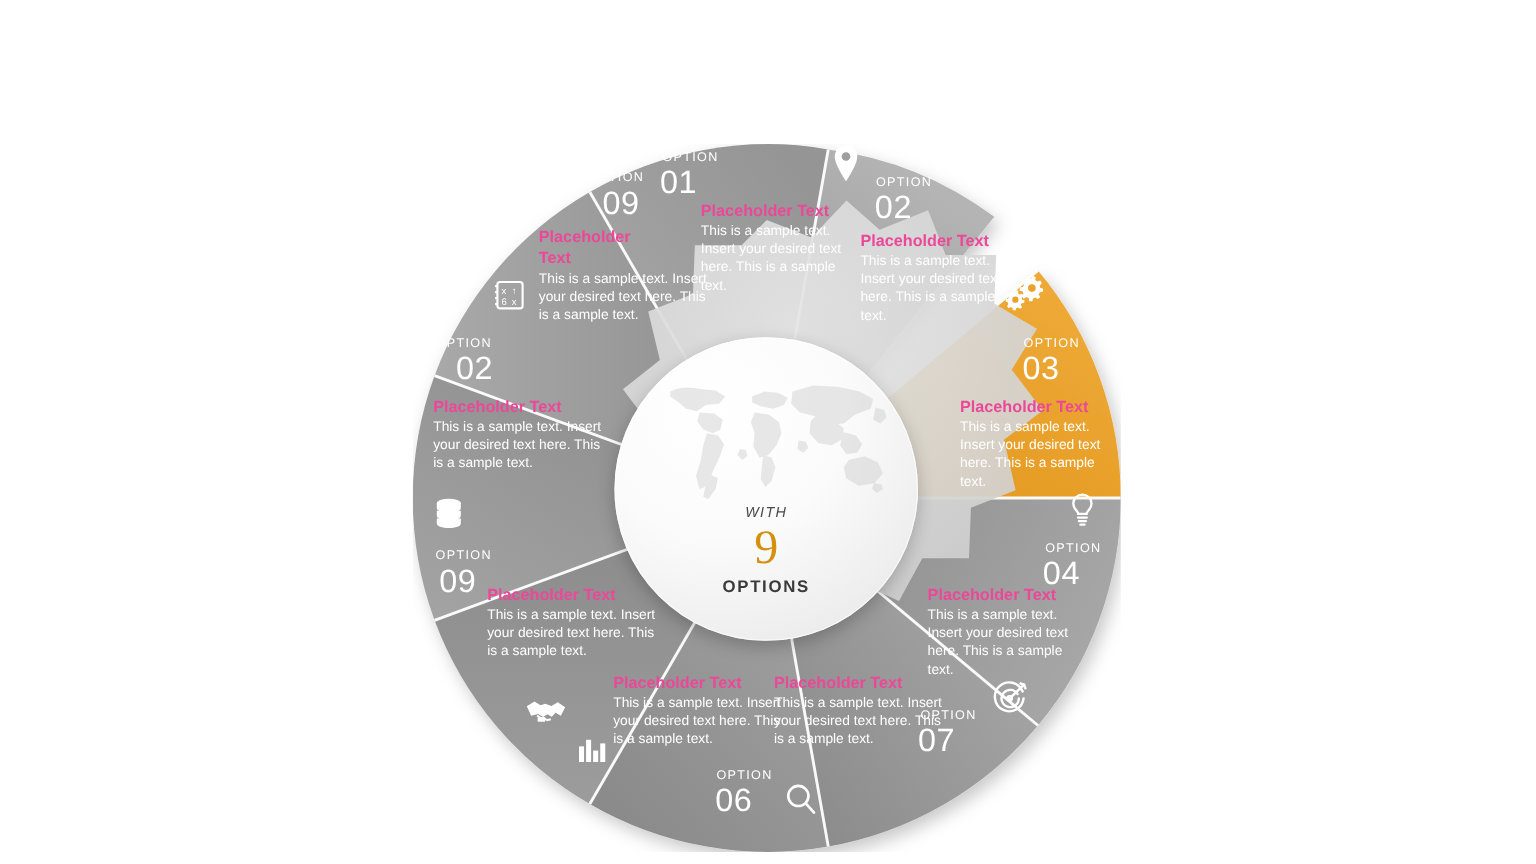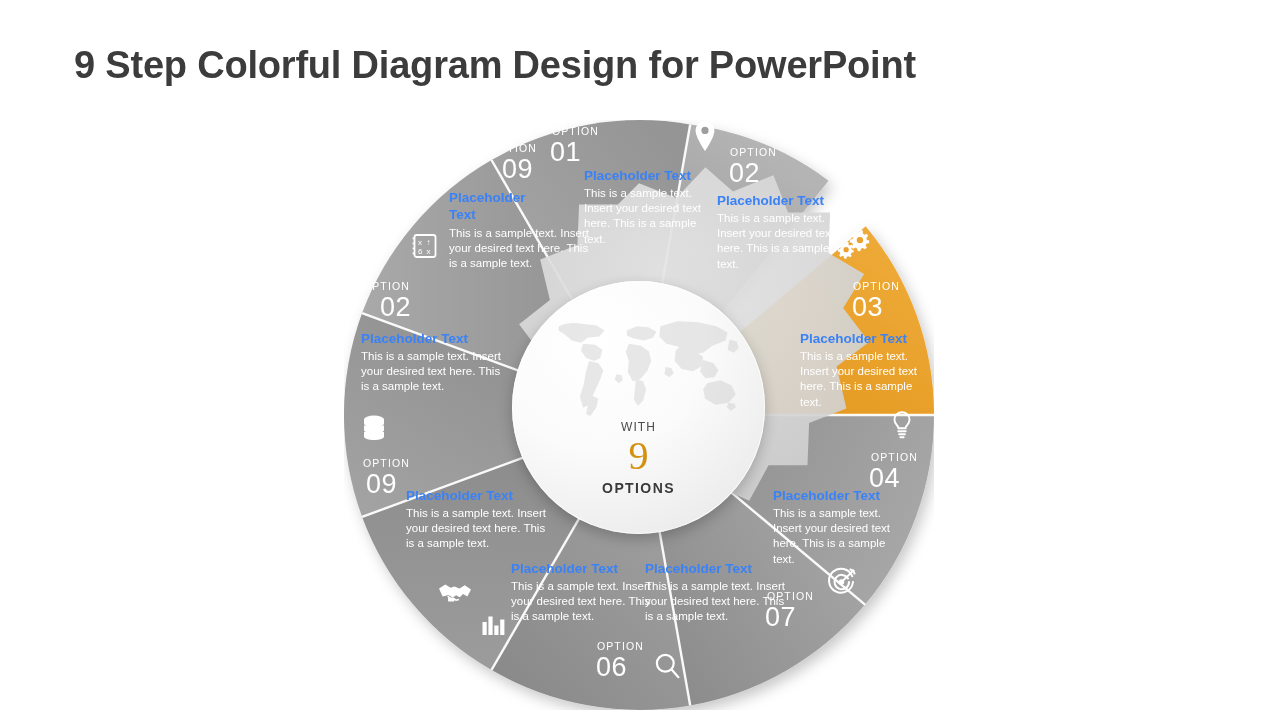--- a/index.html
+++ b/index.html
@@ -56,21 +56,21 @@
     position: absolute;
     font-size: 27px;
     color: #ffffff;
     font-weight: normal;
     letter-spacing: 0.5px;
   }
   .ph-title {
     position: absolute;
     font-size: 13.5px;
     font-weight: bold;
-    color: #3b82f6;
+    color: #ec4899;
     line-height: 1.25;
   }
   .ph-body {
     position: absolute;
     font-size: 11.5px;
     color: #ffffff;
     line-height: 1.32;
   }
 
   
@@ -106,20 +106,21 @@
     font-size: 15.2px;
     font-weight: bold;
     color: #3a3a3a;
     letter-spacing: 1.35px;
   }
   #ct-with {
     margin-top: 8px;
     font-size: 12px;
     color: #4a4a4a;
     letter-spacing: 1.1px;
+    font-style: italic;
   }
   #ct-number {
     margin-top: 1px;
     font-size: 40px;
     color: #d4900f;
     font-weight: normal;
     line-height: 1.05;
     font-family: "Liberation Serif", serif;
   }
   #ct-options {
@@ -135,21 +136,20 @@
     position: absolute;
     pointer-events: none;
   }
   .icon-holder svg { display: block; }
 </style>
 </head>
 <body>
 
 <div id="slide">
 
-  <div id="slide-title">9 Step Colorful Diagram Design for PowerPoint</div>
 
   <div id="wheel-wrap">
 
     <svg id="wheel-svg" viewBox="0 0 590 590">
       <defs>
         <linearGradient id="g01" x1="0" y1="1" x2="0.5" y2="0">
           <stop offset="0%" stop-color="#8d8d8d"></stop>
             <stop offset="100%" stop-color="#b4b4b4"></stop>
         </linearGradient>
         <linearGradient id="g02" x1="0" y1="1" x2="1" y2="0">

